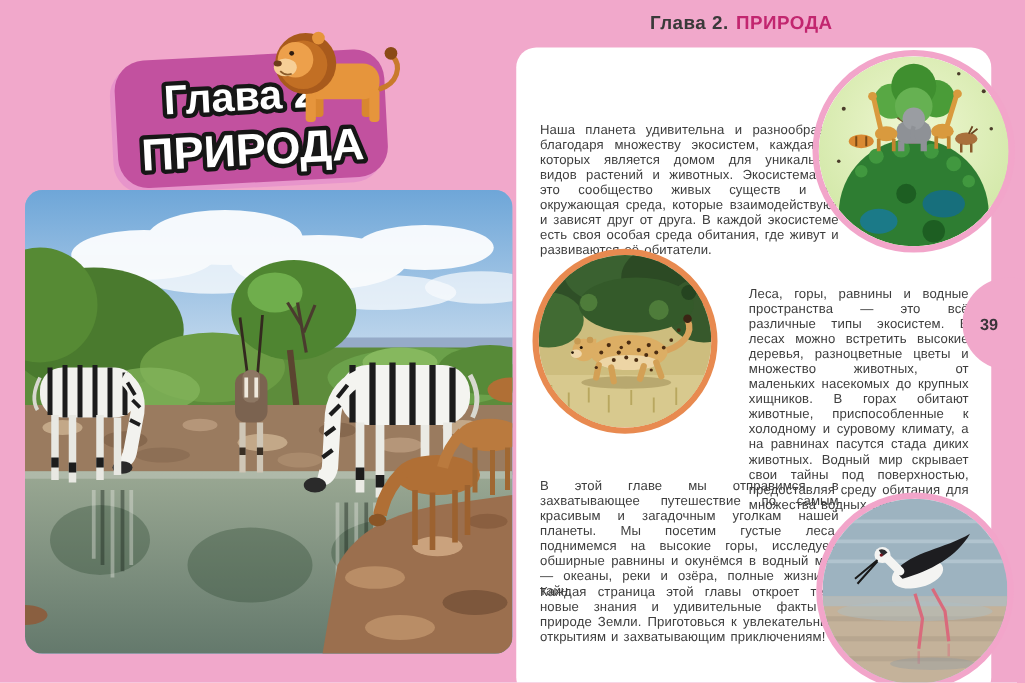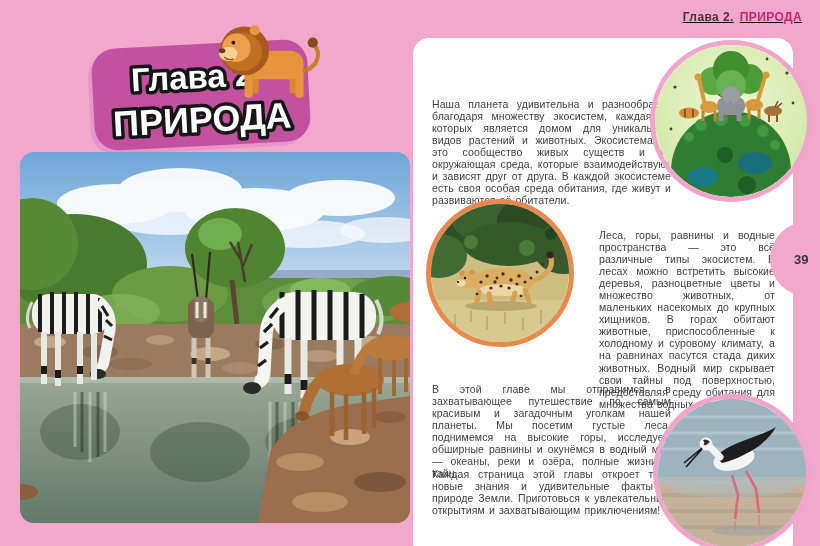--- a/index.html
+++ b/index.html
@@ -1,21 +1,21 @@
 <!DOCTYPE html>
 <html lang="ru"><head>
 <meta charset="utf-8">
 <style>
   html,body{margin:0;padding:0;}
   body{font-family:"Liberation Sans",sans-serif;}
   #spread{position:relative;width:820px;height:546px;background:#f1a8cb;overflow:hidden;}
 
   
-  #top-header{position:absolute;left:520px;top:10px;width:282px;text-align:right;
-    font-size:12px;font-weight:bold;letter-spacing:.4px;white-space:nowrap;text-decoration:underline;}
+  #top-header{position:absolute;left:520px;top:10px;width:282px;text-align:left;
+    font-size:15px;font-weight:bold;letter-spacing:.4px;white-space:nowrap;}
   #top-header .chap{color:#3a3a3a;margin-right:6px;}
   #top-header .ttl{color:#c2266f;}
 
   
   #title-plate{position:absolute;left:93px;top:44px;width:216px;height:102px;
     background:#c2519f;border-radius:24px;transform:rotate(-3deg);
     box-shadow:-4px 4px 0 #e795cb;}
   #title-plate svg{position:absolute;left:0;top:0;}
   #lion{position:absolute;left:214px;top:24px;width:112px;height:74px;}
 
@@ -34,21 +34,21 @@
   #p5{left:19px;top:419px;width:239px;}
 
   .circle-photo{position:absolute;border-radius:50%;overflow:hidden;box-sizing:border-box;}
   #circle-globe{left:650px;top:40px;width:162px;height:162px;border:5px solid #f2a5ca;}
   #circle-leopard{left:426px;top:199px;width:148px;height:148px;border:5px solid #e88a50;}
   #circle-bird{left:653px;top:394px;width:158px;height:158px;border:5px solid #f2a5ca;}
   .circle-photo svg{display:block;width:100%;height:100%;}
 
   #page-tab{position:absolute;left:770px;top:222px;width:74px;height:74px;border-radius:50%;
     background:#f1a8cb;display:flex;align-items:center;}
-  #page-tab span{font-size:13px;font-weight:bold;color:#39343a;padding-left:24px;}
+  #page-tab span{font-size:13px;font-weight:bold;color:#39343a;padding-left:14px;}
 </style>
 </head>
 <body>
 
 <div id="spread">
 
   <div id="top-header">
     <span class="chap">Глава 2.</span><span class="ttl">ПРИРОДА</span>
   </div>
 

